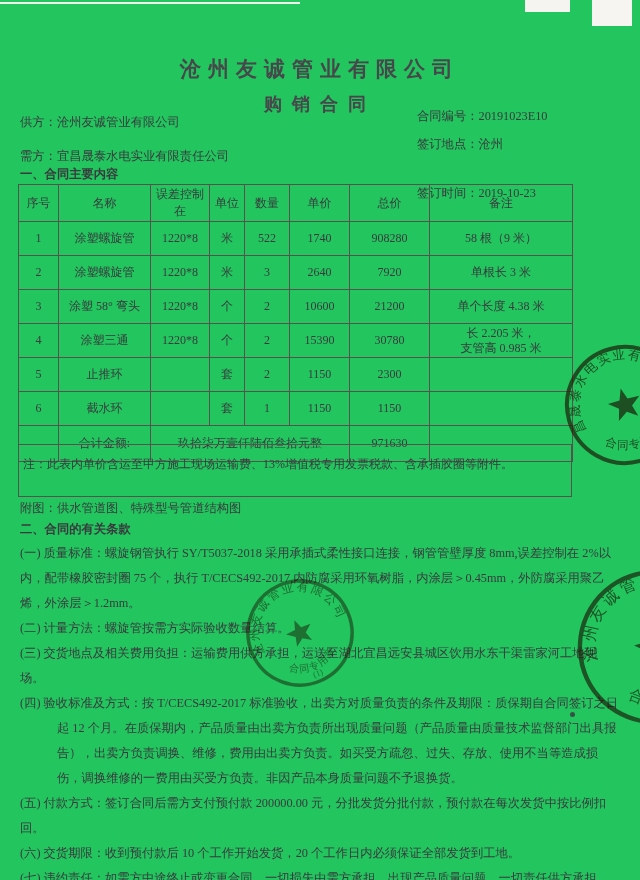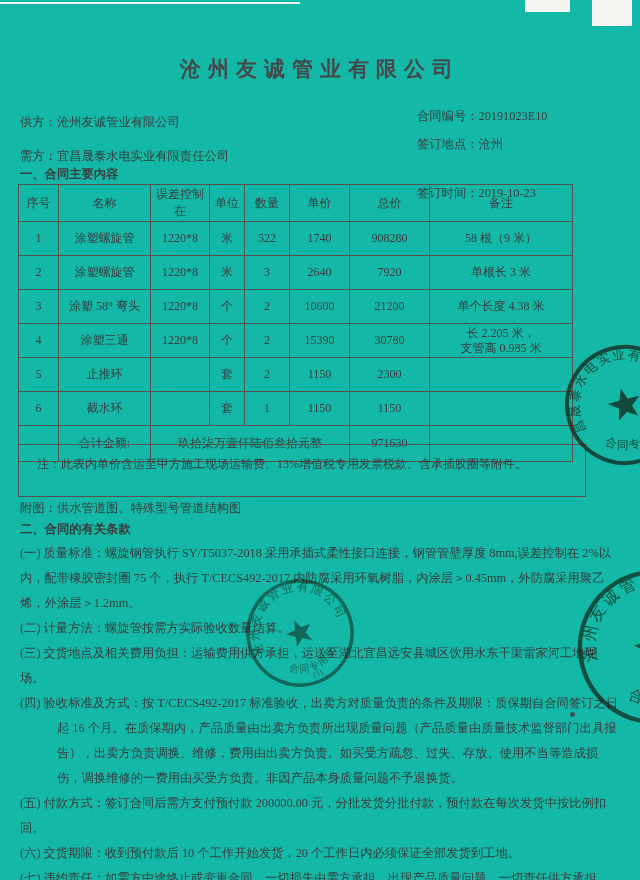--- a/index.html
+++ b/index.html
@@ -1,36 +1,36 @@
 <!DOCTYPE html>
 <html><head>
 <meta charset="utf-8">
 <style>
   html,body{margin:0;padding:0;}
   body{background:#e8e8e8;font-family:"Liberation Serif","DejaVu Serif",serif;}
-  .page{position:relative;width:640px;height:880px;margin:0 auto;background:#14b8a6;overflow:hidden;color:#3a3a3e;}
+  .page{position:relative;width:640px;height:880px;margin:0 auto;background:#22c55e;overflow:hidden;color:#3a3a3e;}
   .scan-line{position:absolute;left:0;top:2px;width:300px;height:2px;background:#f1efec;}
   .scan-box1{position:absolute;right:70px;top:0;width:45px;height:12px;background:#f6f4f1;}
   .scan-box2{position:absolute;right:8px;top:0;width:40px;height:26px;background:#f7f5f2;}
   .doc-title{position:absolute;top:55px;left:0;width:100%;text-align:center;font-size:21px;font-weight:600;letter-spacing:7px;color:#47474b;}
   .doc-subtitle{position:absolute;top:92px;left:0;width:100%;text-align:center;font-size:18px;font-weight:600;letter-spacing:10px;color:#47474b;}
   .line{position:absolute;font-size:12.3px;white-space:nowrap;}
   .supplier{top:114px;left:20px;}
   .buyer{top:148px;left:20px;}
   .sec1-head{top:166px;left:20px;font-weight:600;}
   .meta1{top:108px;left:417px;}
   .meta2{top:136px;left:417px;}
   .meta3{top:157px;left:417px;margin-top:28px;}
   table.items{position:absolute;top:184px;left:18px;width:554px;border-collapse:collapse;table-layout:fixed;font-size:12px;color:#3a3a3e;}
   table.items th,table.items td{border:1px solid #56524e;text-align:center;vertical-align:middle;padding:1px 2px;font-weight:normal;overflow:hidden;}
   table.items th{height:30px;}
   table.items td{height:31px;}
   table.items .remark{white-space:pre-line;line-height:15px;}
   table.items tfoot td{height:33px;}
-  .note-box{position:absolute;top:444px;left:18px;width:544px;height:40px;border:1px solid #56524e;padding:11px 4px 0 18px;font-size:12px;}
+  .note-box{position:absolute;top:444px;left:18px;width:544px;height:40px;border:1px solid #56524e;padding:11px 4px 0 4px;font-size:12px;}
   .attach{top:500px;left:20px;}
   .sec2-head{top:521px;left:20px;font-weight:600;}
   .clauses{position:absolute;top:541px;left:20px;width:601px;font-size:12.3px;line-height:25px;}
   .clauses p{margin:0;}
   .clauses p.hang{padding-left:37px;text-indent:-37px;}
   .seal{position:absolute;mix-blend-mode:multiply;pointer-events:none;}
   .seal-a{left:550px;top:330px;transform:rotate(-15deg);opacity:.82;}
   .seal-b{left:230px;top:563px;transform:rotate(-24deg);opacity:.6;}
   .seal-c{left:555px;top:547px;transform:rotate(-14deg);opacity:.78;}
   .seal text{font-family:"Liberation Serif","DejaVu Serif",serif;}
@@ -38,20 +38,21 @@
 </style>
 </head>
 <body>
 
 <div class="page">
   <div class="scan-line"></div>
   <div class="scan-box1"></div>
   <div class="scan-box2"></div>
 
   <div class="doc-title">沧州友诚管业有限公司</div>
+  <div class="doc-subtitle">购销合同</div>
 
   <div class="line buyer">需方：宜昌晟泰水电实业有限责任公司</div>
   <div class="line supplier">供方：沧州友诚管业有限公司</div>
   <div class="line meta1">合同编号：20191023E10</div>
   <div class="line meta2">签订地点：沧州</div>
   <div class="line meta3">签订时间：2019-10-23</div>
   <div class="line sec1-head">一、合同主要内容</div>
 
   <table class="items">
     <colgroup>
@@ -151,21 +152,21 @@
   </table>
 
   <div class="note-box">注：此表内单价含运至甲方施工现场运输费、13%增值税专用发票税款、含承插胶圈等附件。</div>
   <div class="line attach">附图：供水管道图、特殊型号管道结构图</div>
   <div class="line sec2-head">二、合同的有关条款</div>
 
   <div class="clauses">
     <p>(一) 质量标准：螺旋钢管执行 SY/T5037-2018 采用承插式柔性接口连接，钢管管壁厚度 8mm,误差控制在 2%以内，配带橡胶密封圈 75 个，执行 T/CECS492-2017,内防腐采用环氧树脂，内涂层＞0.45mm，外防腐采用聚乙烯，外涂层＞1.2mm。</p>
     <p>(二) 计量方法：螺旋管按需方实际验收数量结算。</p>
     <p>(三) 交货地点及相关费用负担：运输费用供方承担，运送至湖北宜昌远安县城区饮用水东干渠雷家河工地现场。</p>
-    <p class="hang">(四) 验收标准及方式：按 T/CECS492-2017 标准验收，出卖方对质量负责的条件及期限：质保期自合同签订之日起 16 个月。在质保期内，产品质量由出卖方负责所出现质量问题（产品质量由质量技术监督部门出具报告），出卖方负责调换、维修，费用由出卖方负责。如买受方疏忽、过失、存放、使用不当等造成损伤，调换维修的一费用由买受方负责。非因产品本身质量问题不予退换货。</p>
+    <p class="hang">(四) 验收标准及方式：按 T/CECS492-2017 标准验收，出卖方对质量负责的条件及期限：质保期自合同签订之日起 12 个月。在质保期内，产品质量由出卖方负责所出现质量问题（产品质量由质量技术监督部门出具报告），出卖方负责调换、维修，费用由出卖方负责。如买受方疏忽、过失、存放、使用不当等造成损伤，调换维修的一费用由买受方负责。非因产品本身质量问题不予退换货。</p>
     <p>(五) 付款方式：签订合同后需方支付预付款 200000.00 元，分批发货分批付款，预付款在每次发货中按比例扣回。</p>
     <p>(六) 交货期限：收到预付款后 10 个工作开始发货，20 个工作日内必须保证全部发货到工地。</p>
     <p>(七) 违约责任：如需方中途终止或变更合同，一切损失由需方承担，出现产品质量问题，一切责任供方承担。</p>
   </div>
 
   <svg class="seal seal-a" width="150" height="150" viewBox="0 0 150 150">
     <circle cx="75" cy="75" r="58" fill="none" stroke="#cc4437" stroke-width="4"></circle>
     <path id="a-top" d="M32,91 A46 46 0 1 1 118,91" fill="none"></path>
     <path id="a-bot" d="M47,109 A44 44 0 0 0 103,109" fill="none"></path>
     <text font-size="12.5" fill="#cc4437" letter-spacing="2">

